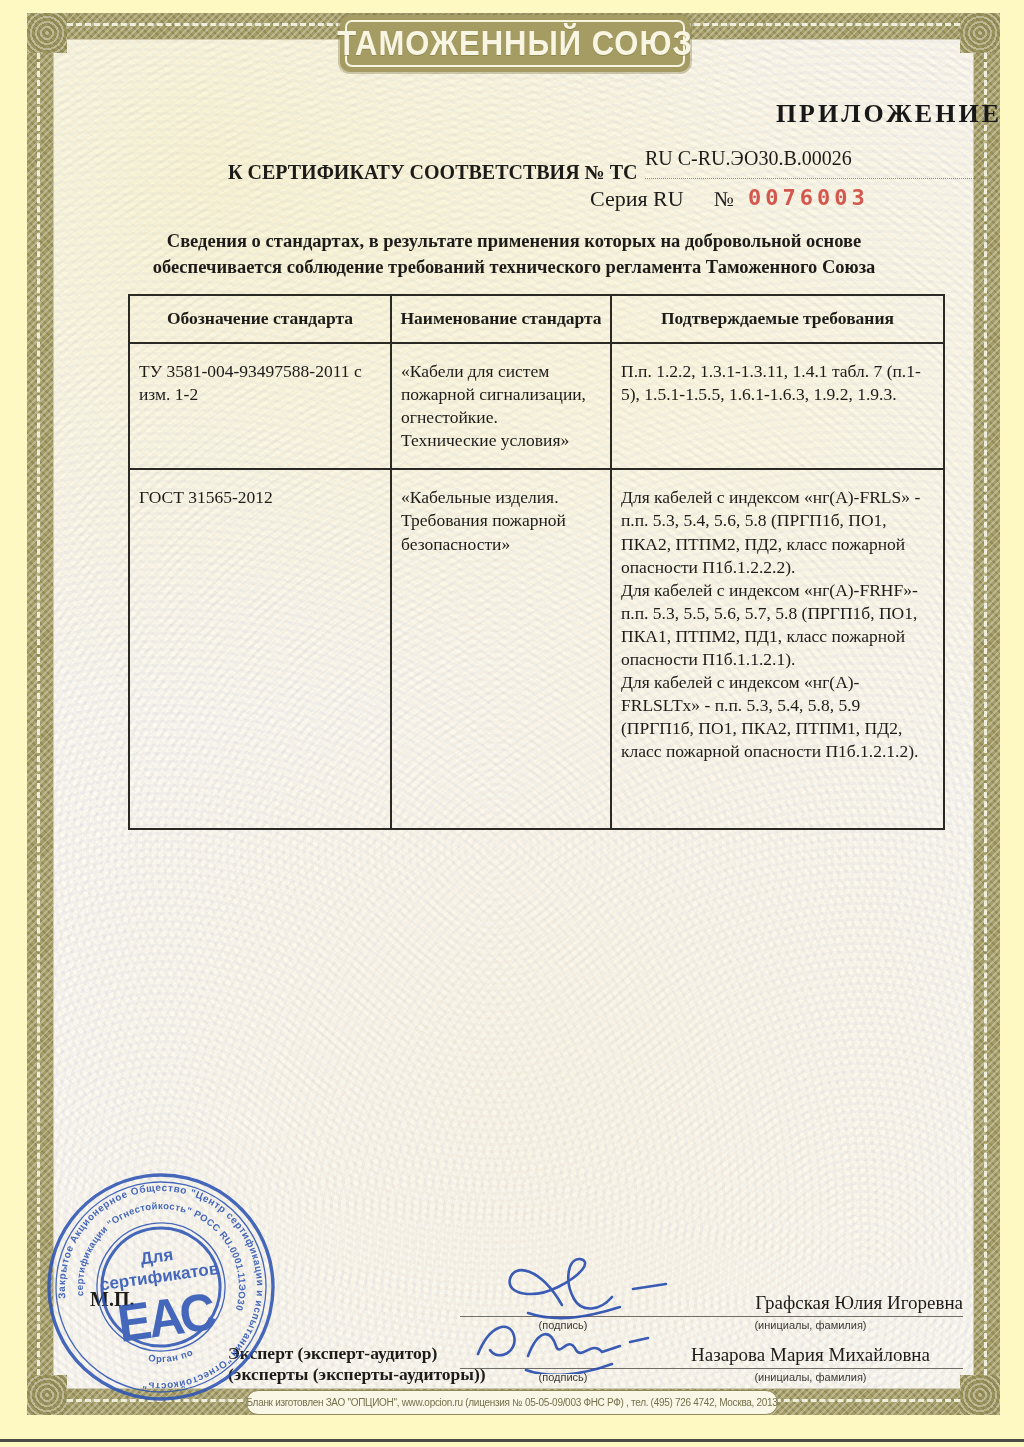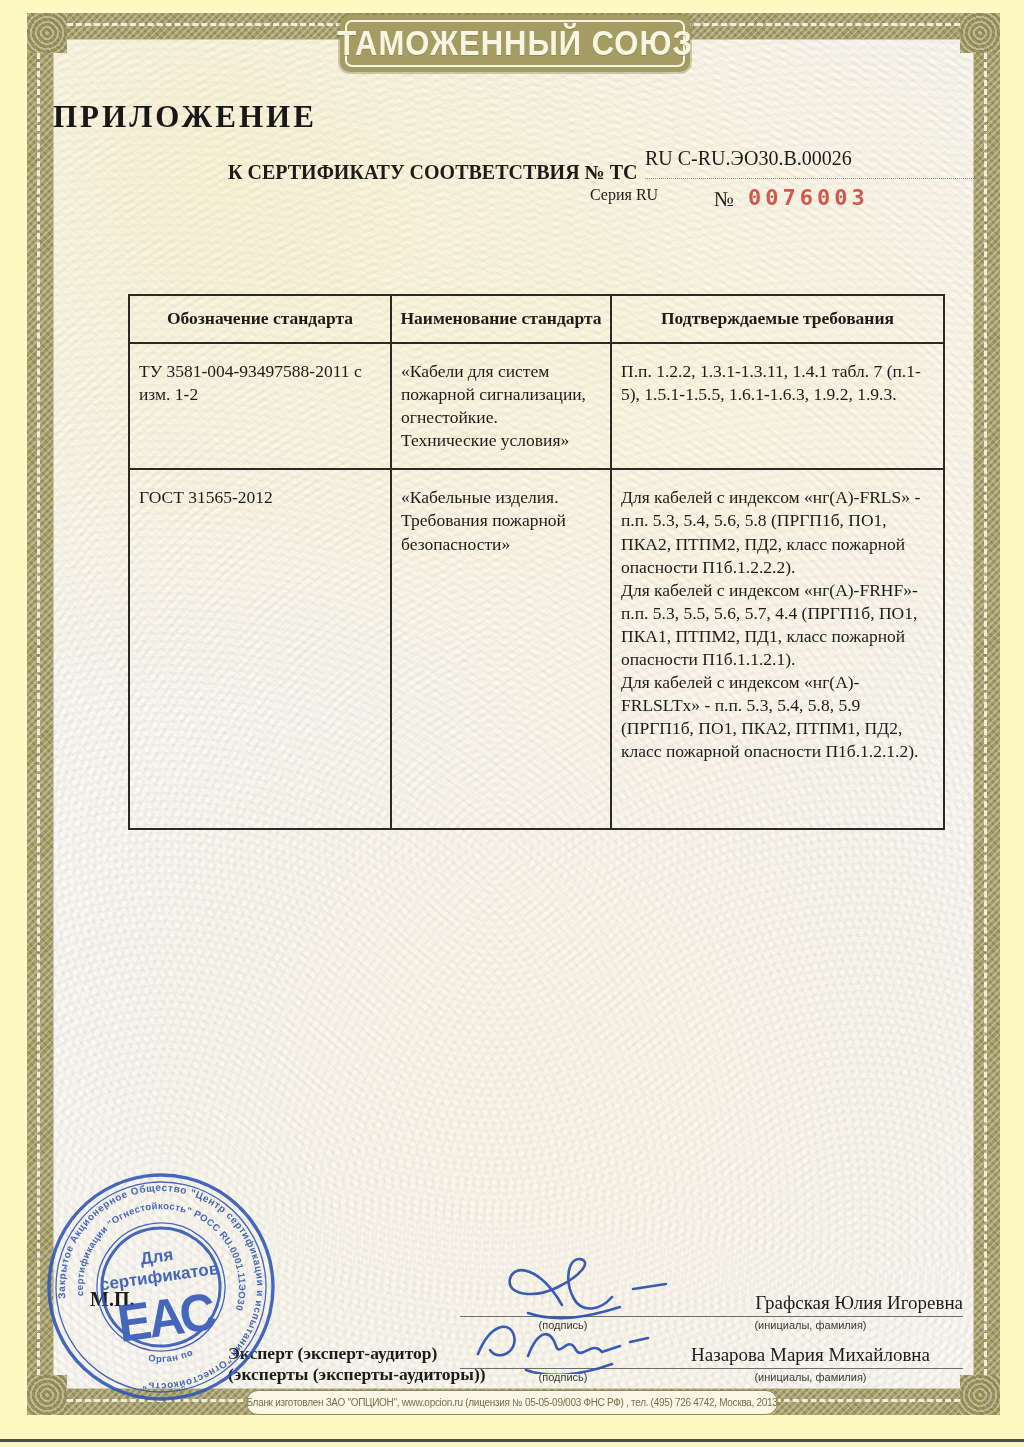--- a/index.html
+++ b/index.html
@@ -41,26 +41,26 @@
     display:flex;align-items:center;justify-content:center;
     box-shadow:0 0 0 2px rgba(125,117,70,.35);
   }
   .banner::before{content:"";position:absolute;inset:5px;border:2.5px solid #f7f4e0;border-radius:7px;}
   .banner-text{
     font-family:"Liberation Sans", sans-serif;font-weight:bold;font-size:31px;
     color:#f8f5e3;letter-spacing:1px;transform:scaleY(1.12);white-space:nowrap;
     text-shadow:0 1px 0 rgba(120,112,60,.5);
   }
   
-  .title{position:absolute;left:53px;top:99px;width:921px;text-align:left;z-index:2;
-    font-size:31px;font-weight:bold;letter-spacing:3px;color:#181818;}
+  .title{position:absolute;left:53px;top:99px;width:921px;text-align:right;z-index:2;
+    font-size:26px;font-weight:bold;letter-spacing:3px;color:#181818;padding-left:28px;}
   .cert-label{position:absolute;left:228px;top:161px;z-index:2;font-size:20px;font-weight:bold;}
   .cert-number{position:absolute;left:645px;top:147px;width:345px;z-index:2;text-align:left;
     font-size:20px;font-weight:normal;border-bottom:1.5px dotted #8e8c86;padding-bottom:8px;}
-  .series-label{position:absolute;left:590px;top:186px;z-index:2;font-size:16px;}
+  .series-label{position:absolute;left:590px;top:186px;z-index:2;font-size:22px;}
   .num-sign{position:absolute;left:714px;top:187px;z-index:2;font-size:21px;}
   .serial{position:absolute;left:748px;top:185px;z-index:2;
     font-family:"DejaVu Sans Mono", monospace;font-weight:bold;font-size:22px;letter-spacing:4px;}
   .intro{position:absolute;left:85px;top:228px;width:858px;z-index:2;text-align:center;
     font-size:18.5px;font-weight:bold;line-height:26px;}
   
   table.std{position:absolute;left:128px;top:294px;width:815px;z-index:2;
     border-collapse:collapse;table-layout:fixed;background:transparent;}
   table.std th, table.std td{border:2px solid #2a2923;vertical-align:top;
     font-size:17.5px;line-height:1.32;padding:16px 9px;}
@@ -107,20 +107,24 @@
     <span class="banner-text">ТАМОЖЕННЫЙ СОЮЗ</span>
   </div>
 
   <div class="title">ПРИЛОЖЕНИЕ</div>
   <div class="cert-label">К СЕРТИФИКАТУ СООТВЕТСТВИЯ  № ТС</div>
   <div class="cert-number">RU C-RU.ЭО30.В.00026</div>
   <div class="series-label">Серия RU</div>
   <div class="num-sign">№</div>
   <div class="serial" style="color:#d4574d;">0076003</div>
 
+  <div class="intro">
+    <div>Сведения о стандартах, в результате применения которых на добровольной основе</div>
+    <div>обеспечивается соблюдение требований технического регламента Таможенного Союза</div>
+  </div>
 
   <table class="std">
     <colgroup>
         <col class="c1">
         <col class="c2">
         <col class="c3">
       </colgroup>
     <tbody>
         <tr>
       <th>Обозначение стандарта</th>
@@ -135,21 +139,21 @@
       </td>
       <td>
         <p>П.п. 1.2.2, 1.3.1-1.3.11, 1.4.1 табл. 7 (п.1-5), 1.5.1-1.5.5, 1.6.1-1.6.3, 1.9.2, 1.9.3.</p>
       </td>
     </tr>
     <tr class="r2">
       <td>ГОСТ 31565-2012</td>
       <td>«Кабельные изделия. Требования пожарной безопасности»</td>
       <td>
         <p>Для кабелей с индексом «нг(А)-FRLS» - п.п. 5.3, 5.4, 5.6, 5.8 (ПРГП1б, ПО1, ПКА2, ПТПМ2, ПД2, класс пожарной опасности П1б.1.2.2.2).</p>
-        <p>Для кабелей с индексом «нг(А)-FRHF»- п.п. 5.3, 5.5, 5.6, 5.7, 4.4 (ПРГП1б, ПО1, ПКА1, ПТПМ2, ПД1, класс пожарной опасности П1б.1.1.2.1).</p>
+        <p>Для кабелей с индексом «нг(А)-FRHF»- п.п. 5.3, 5.5, 5.6, 5.7, 5.8 (ПРГП1б, ПО1, ПКА1, ПТПМ2, ПД1, класс пожарной опасности П1б.1.1.2.1).</p>
         <p>Для кабелей с индексом «нг(А)-FRLSLTx» - п.п. 5.3, 5.4, 5.8, 5.9 (ПРГП1б, ПО1, ПКА2, ПТПМ1, ПД2, класс пожарной опасности П1б.1.2.1.2).</p>
       </td>
     </tr>
   </tbody>
     </table>
 
   <div class="mp">М.П.</div>
 
   <svg class="stamp" width="234" height="234" viewBox="0 0 234 234">
     <g fill="none" stroke="#2d55b5">

